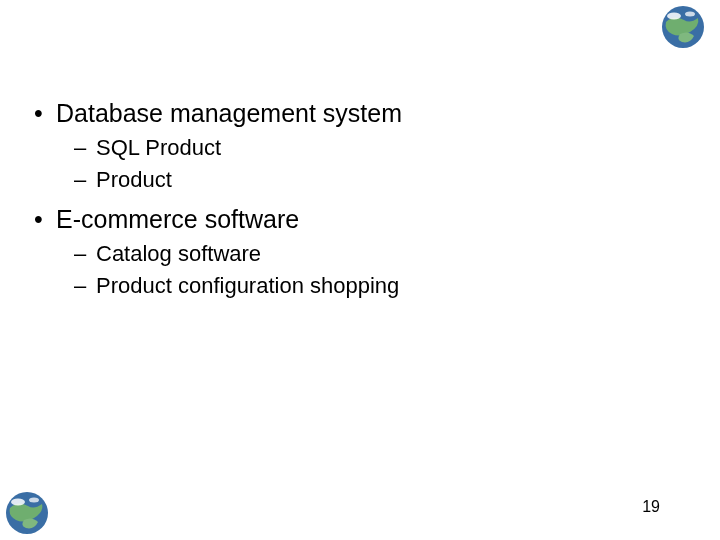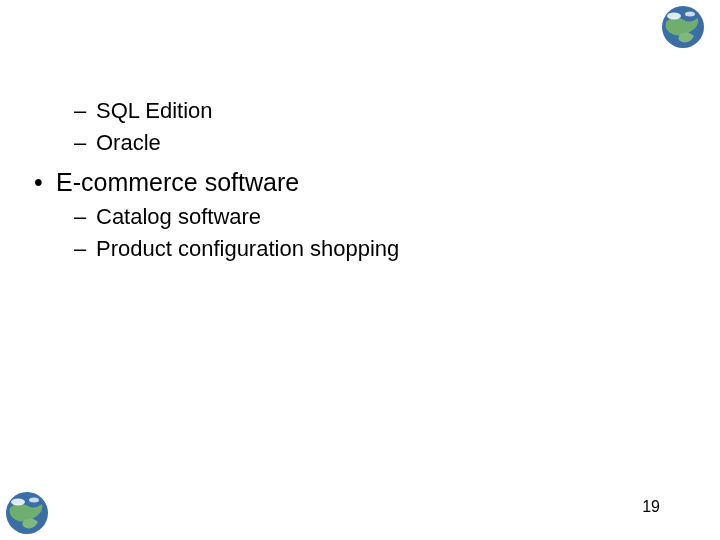--- a/index.html
+++ b/index.html
@@ -114,25 +114,28 @@
       <circle cx="23" cy="23" r="21" fill="#3a6ea5"></circle>
       <path d="M6 18 Q14 10 24 16 Q30 20 38 14 Q40 22 30 28 Q20 34 12 30 Q4 26 6 18 Z" fill="#6fae6f"></path>
       <path d="M20 30 Q28 26 34 32 Q30 40 22 38 Q16 36 20 30 Z" fill="#7fb87f"></path>
       <ellipse cx="14" cy="12" rx="7" ry="3.5" fill="#ffffff" opacity="0.85"></ellipse>
       <ellipse cx="30" cy="10" rx="5" ry="2.5" fill="#ffffff" opacity="0.75"></ellipse>
     </svg>
   </div>
 
 
   <div class="content">
-    <div class="l2">
-      <span>SQL Edition</span>
+    <div class="l1">
+      <span>Database management system</span>
     </div>
     <div class="l2">
-      <span>Oracle</span>
+      <span>SQL Product</span>
+    </div>
+    <div class="l2">
+      <span>Product</span>
     </div>
     <div class="gap"></div>
     <div class="l1">
       <span>E-commerce software</span>
     </div>
     <div class="l2">
       <span>Catalog software</span>
     </div>
     <div class="l2">
       <span>Product configuration shopping</span>

